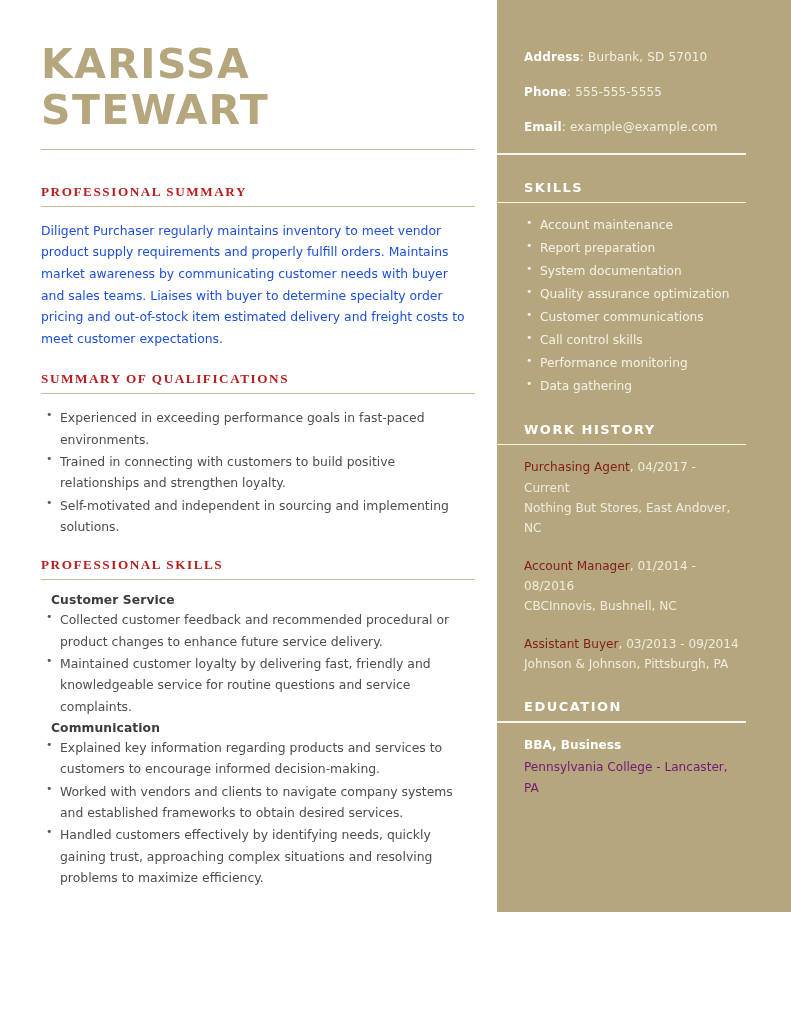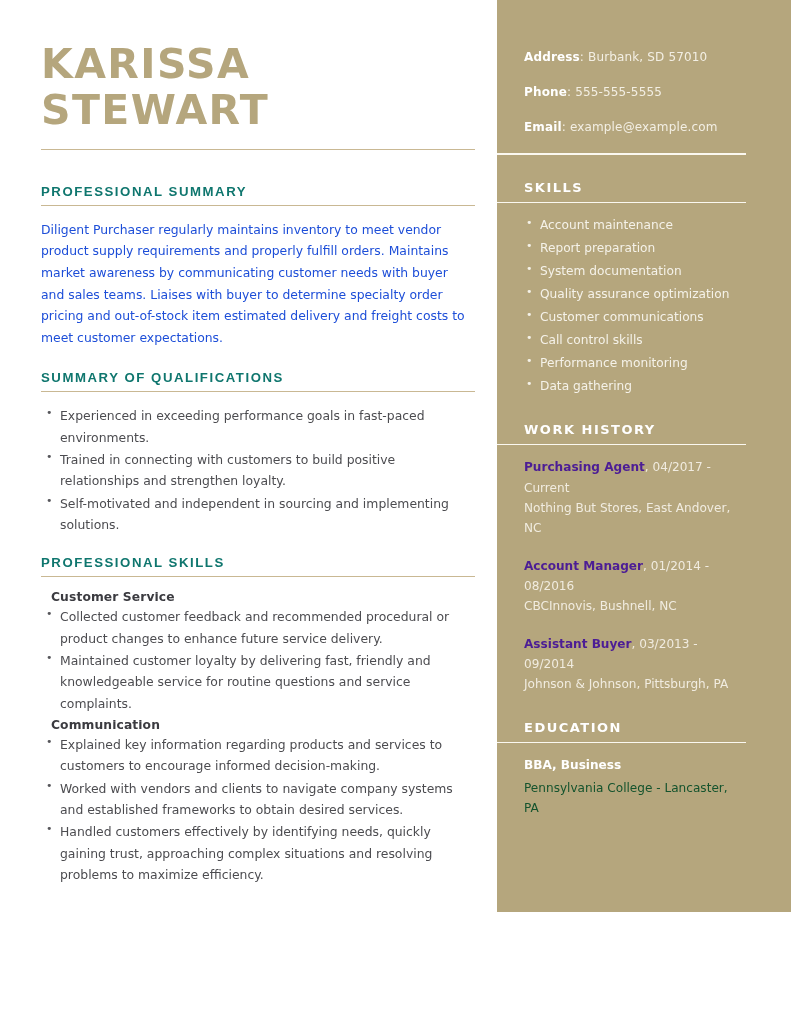--- a/index.html
+++ b/index.html
@@ -46,24 +46,24 @@
     margin-top: 15px;
     margin-bottom: 34px;
   }
 
   .section { margin-bottom: 6px; }
 
   .sec-head {
     font-size: 13.2px;
     font-weight: 700;
     letter-spacing: 1.55px;
-    color: #0f766e;
+    color: #b91c1c;
     text-transform: uppercase;
     padding-bottom: 6px;
-    font-family: Liberation Sans, sans-serif;
+    font-family: Liberation Serif, serif;
     margin-top: 10px;
   }
 
   .sec-rule {
     height: 1px;
     background: #c9b893;
     margin-bottom: 13px;
   }
 
   .para {
@@ -170,39 +170,39 @@
     color: #f5f2e9;
   }
 
   .job { margin-bottom: 17px; }
 
   .job-line {
     font-size: 12.1px;
     line-height: 1.68;
     color: #f1ece0;
   }
-  .job-title { font-weight: 700; color: #4c1d95; }
+  .job-title { font-weight: 400; color: #7f1d1d; }
 
   .job-org {
     font-size: 12.1px;
     line-height: 1.68;
     color: #f1ece0;
   }
 
   .edu-degree {
     font-size: 12.1px;
     font-weight: 700;
     color: #ffffff;
     line-height: 1.7;
     margin-bottom: 2px;
   }
 
   .edu-school {
     font-size: 12.1px;
-    color: #14532d;
+    color: #701a75;
     line-height: 1.7;
   }
 </style>
 </head>
 <body>
 
 <div class="page">
 
   <div class="main-col">
 

